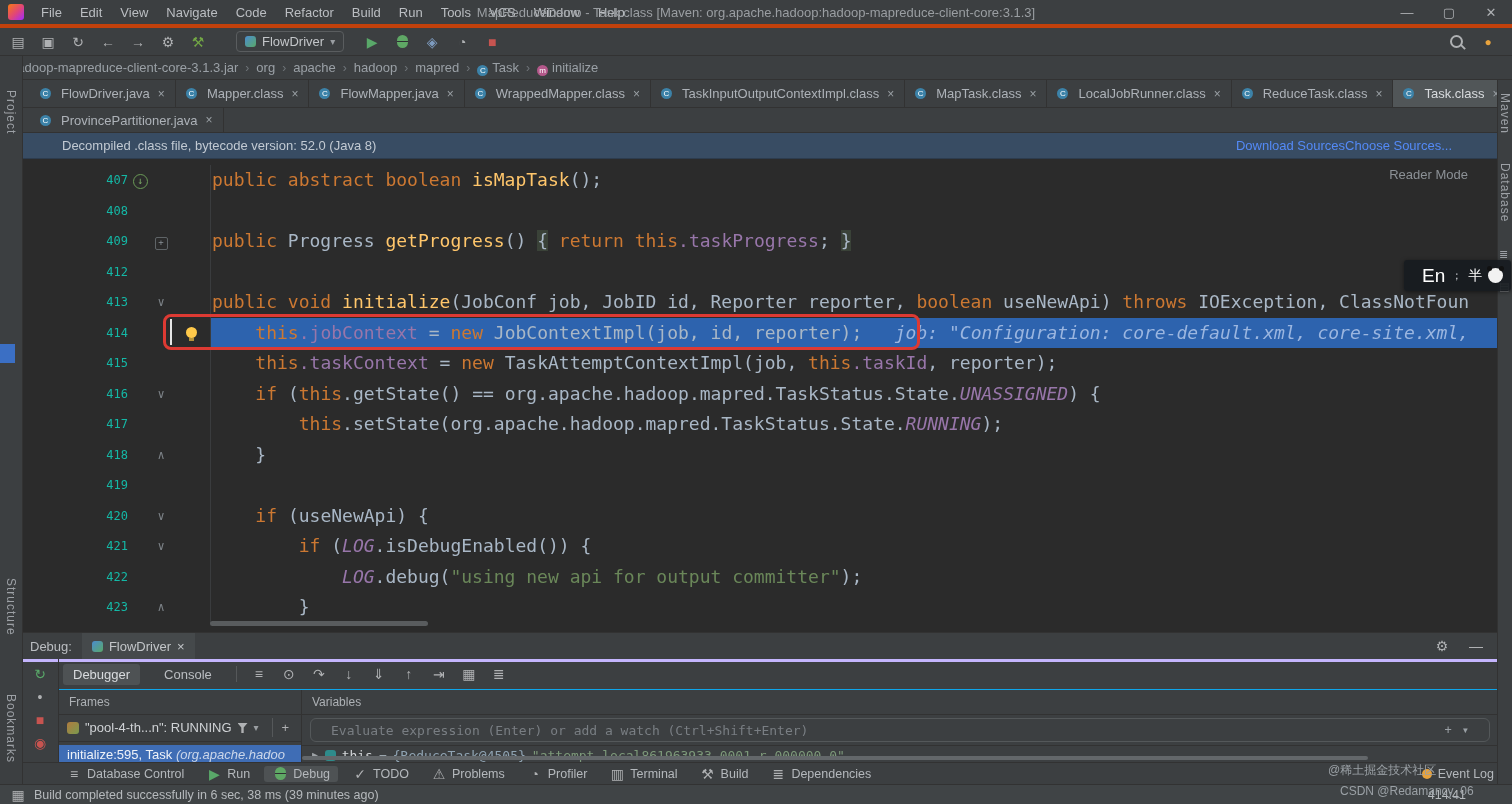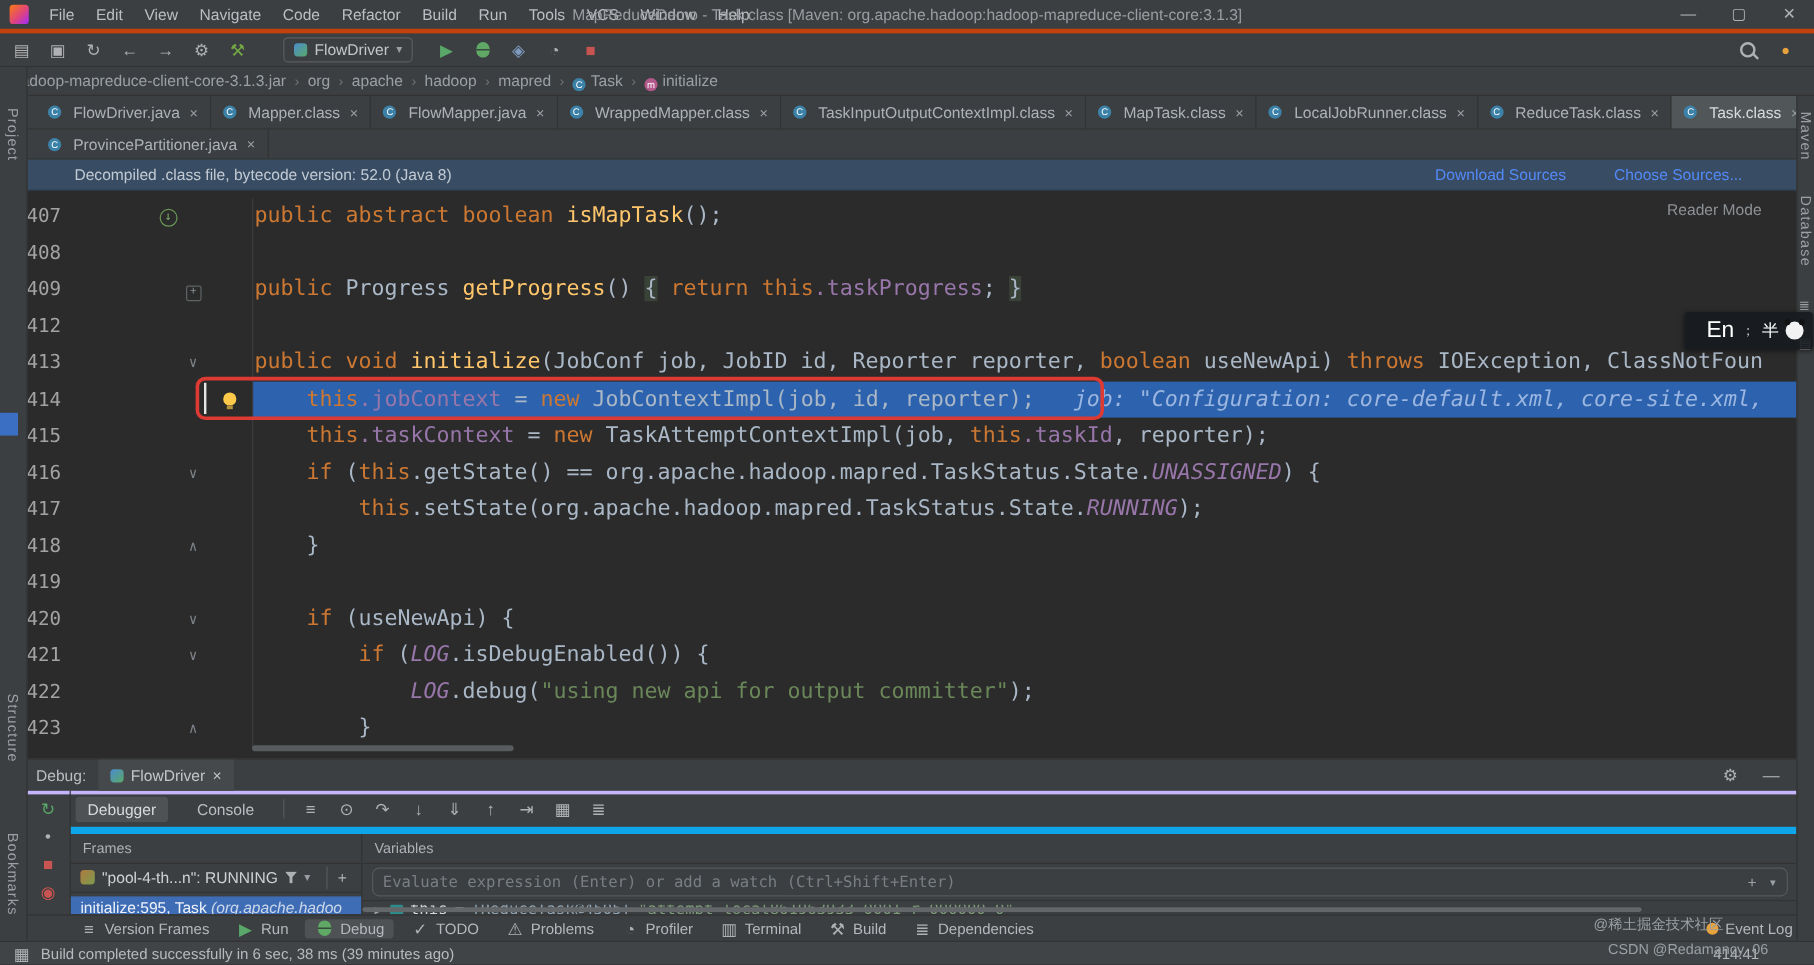--- a/index.html
+++ b/index.html
@@ -47,30 +47,30 @@
   .tabs1{top:80px;height:28px;background:#3c3f41;border-bottom:1px solid #323232;padding-left:30px;}
   .tabs2{top:108px;height:25px;background:#3c3f41;border-bottom:1px solid #323232;padding-left:30px;}
   .tab{display:inline-flex;align-items:center;gap:6px;height:100%;padding:0 10px;border-right:1px solid #323232;
        color:#adb2b8;white-space:nowrap;}
   .tab.active{background:#515658;color:#d8dbde;}
   .tab .x{color:#9aa0a5;font-size:12px;margin-left:2px;}
   .more-tabs{margin-left:auto;padding-right:10px;color:#9aa0a5;}
 
   
   .notif{top:133px;height:26px;left:22px;background:#384c63;border-bottom:1px solid #2d3c4e;padding-left:40px;color:#c2cad3;}
-  .notif-links{margin-left:auto;display:flex;gap:40px;padding-right:60px;}
+  .notif-links{margin-left:auto;display:flex;padding-right:60px;}
   .nlink{color:#548af7;}
 
   
   .editor{position:absolute;top:159px;left:22px;right:14px;height:473px;background:#2b2b2b;overflow:hidden;
           font-family:"DejaVu Sans Mono","Liberation Mono",monospace;}
   .code-wrap{position:absolute;top:6px;left:0;right:0;}
   .code-line{display:flex;height:30.5px;line-height:30.5px;white-space:pre;}
   .gutter{flex:none;display:flex;width:188px;border-right:1px solid #3a3c3e;align-items:center;}
-  .ln{width:108px;text-align:left;color:#a3a3a3;font-size:16px;padding-right:2px;box-sizing:border-box;}
+  .ln{width:108px;text-align:right;color:#14b8a6;font-size:12px;padding-right:2px;box-sizing:border-box;}
   .gcol-badge{width:20px;text-align:center;}
   .gcol-fold{width:22px;text-align:center;color:#7c8287;font-size:12px;}
   .gcol-bulb{width:38px;display:flex;justify-content:center;}
   .codepart{flex:1;font-size:18px;color:#a9b7c6;padding-left:1px;}
   .exec .codepart{background:#2d63ae;}
   .t-k{color:#cc7832;} .t-m{color:#ffc66b;} .t-f{color:#9876aa;} .t-p{color:#a9b7c6;}
   .t-s{color:#6a8759;} .t-c{color:#9876aa;font-style:italic;} .t-st{color:#9876aa;font-style:italic;}
   .t-b{color:#a9b7c6;background:#3a4238;}
   .t-h{color:#9bb6e0;font-style:italic;}
   .ov{width:13px;height:13px;border-radius:50%;border:1px solid #6a9a57;color:#7fb06a;font-size:10px;line-height:11px;
@@ -97,39 +97,39 @@
   
   .debug{position:absolute;top:632px;left:22px;right:14px;height:130px;background:#3c3f41;border-top:1px solid #323232;
          box-sizing:border-box;}
   .dbg-header{height:26px;display:flex;align-items:center;padding-left:8px;border-bottom:3px solid #c4b5fd;}
   .dbg-tab{display:flex;align-items:center;gap:6px;background:#45494b;height:100%;padding:0 10px;margin-left:10px;color:#c3c6c9;}
   .dbg-header-right{margin-left:auto;display:flex;gap:18px;padding-right:14px;}
   .dbg-main{position:absolute;top:26px;bottom:0;left:0;right:0;display:flex;}
   .dbg-strip{width:36px;border-right:1px solid #323232;display:flex;flex-direction:column;align-items:center;
              padding-top:8px;gap:9px;flex:none;}
   .dbg-right{flex:1;display:flex;flex-direction:column;min-width:0;}
-  .dbg-toolbar{height:30px;display:flex;align-items:center;border-bottom:6px solid #0ea5e9;padding-left:4px;gap:14px;}
+  .dbg-toolbar{height:30px;display:flex;align-items:center;border-bottom:1px solid #0ea5e9;padding-left:4px;gap:14px;}
   .vtab{padding:3px 10px;border-radius:3px;color:#bbbec2;}
   .vtab.active{background:#4e5254;color:#d8dbde;}
   .dbg-toolbar .sep{width:1px;height:16px;background:#55585a;}
   .dbg-body{flex:1;display:flex;min-height:0;}
   .frames-col{width:242px;flex:none;border-right:1px solid #323232;display:flex;flex-direction:column;}
   .vars-col{flex:1;display:flex;flex-direction:column;min-width:0;position:relative;}
   .pane-hdr{height:24px;line-height:24px;padding-left:10px;font-size:12px;color:#adb1b5;border-bottom:1px solid #323232;}
   .thread-row{height:30px;display:flex;align-items:center;gap:6px;padding:0 4px 0 8px;border-bottom:1px solid #323232;color:#d0d3d6;}
   .thread-ico{width:12px;height:12px;border-radius:3px;background:linear-gradient(135deg,#b07b3f,#7b9a4e);flex:none;}
   .funnel-shape{width:10px;height:10px;background:#afb1b3;display:inline-block;
      clip-path:polygon(0 0,100% 0,62% 45%,62% 100%,38% 100%,38% 45%);}
   .thread-row .plus{margin-left:auto;border-left:1px solid #55585a;padding:2px 8px;color:#afb1b3;}
   .frame-item{margin-top:3px;height:20px;line-height:20px;background:#3f6db5;color:#eef2f8;padding-left:8px;
               white-space:nowrap;overflow:hidden;}
   .frame-item .loc{font-style:italic;color:#ccd7ea;}
   .eval-row{height:30px;display:flex;align-items:center;border-bottom:1px solid #323232;}
   .eval-box{flex:1;display:flex;align-items:center;margin:3px 8px;height:22px;border:1px solid #54585a;border-radius:6px;
-            padding:0 8px;color:#797e83;font-family:"DejaVu Sans Mono",monospace;font-size:13px;gap:24px;justify-content:space-between;}
+            padding:0 20px;color:#797e83;font-family:"DejaVu Sans Mono",monospace;font-size:13px;gap:24px;justify-content:space-between;}
   .eval-box .right-icons{margin-left:auto;display:flex;gap:10px;color:#9aa0a5;font-size:12px;}
   .var-row{height:20px;margin-top:3px;display:flex;align-items:center;gap:6px;padding-left:10px;
            font-family:"DejaVu Sans Mono",monospace;font-size:13px;white-space:nowrap;overflow:hidden;}
   .var-chevron{color:#9da2a6;font-size:11px;}
   .var-ico{width:11px;height:11px;border-radius:3px;background:#2e8b8b;flex:none;}
   .var-name{color:#d3d6d9;} .var-eq{color:#9aa5ad;} .var-ref{color:#8fa3b2;} .var-val{color:#7d997a;}
   .vars-hscroll{position:absolute;left:0;right:130px;bottom:2px;height:4px;border-radius:2px;background:#63676a;}
 
   
   .tools-row{top:762px;height:22px;background:#3c3f41;border-top:1px solid #323232;padding-left:58px;gap:6px;font-size:12.5px;}
@@ -402,21 +402,21 @@
   <div class="stripe-right">
     <span class="vlabel" style="top:13px;">Maven</span>
     <span class="vlabel" style="top:83px;">Database</span>
     <span class="stripe-icn" style="top:168px;">≣</span>
     <span class="stripe-icn" style="top:200px;">▤</span>
   </div>
 
   <div class="row tools-row" id="tools-row">
       <span class="tool-btn">
         <span class="icn version-control-icon">≡</span>
-        <span>Version Frames</span>
+        <span>Database Control</span>
       </span>
       <span class="tool-btn">
         <span class="icn run-icon">▶</span>
         <span>Run</span>
       </span>
       <span class="tool-btn active">
         <span class="icn debug-icon">
           <span class="bug-shape"></span>
         </span>
         <span>Debug</span>

